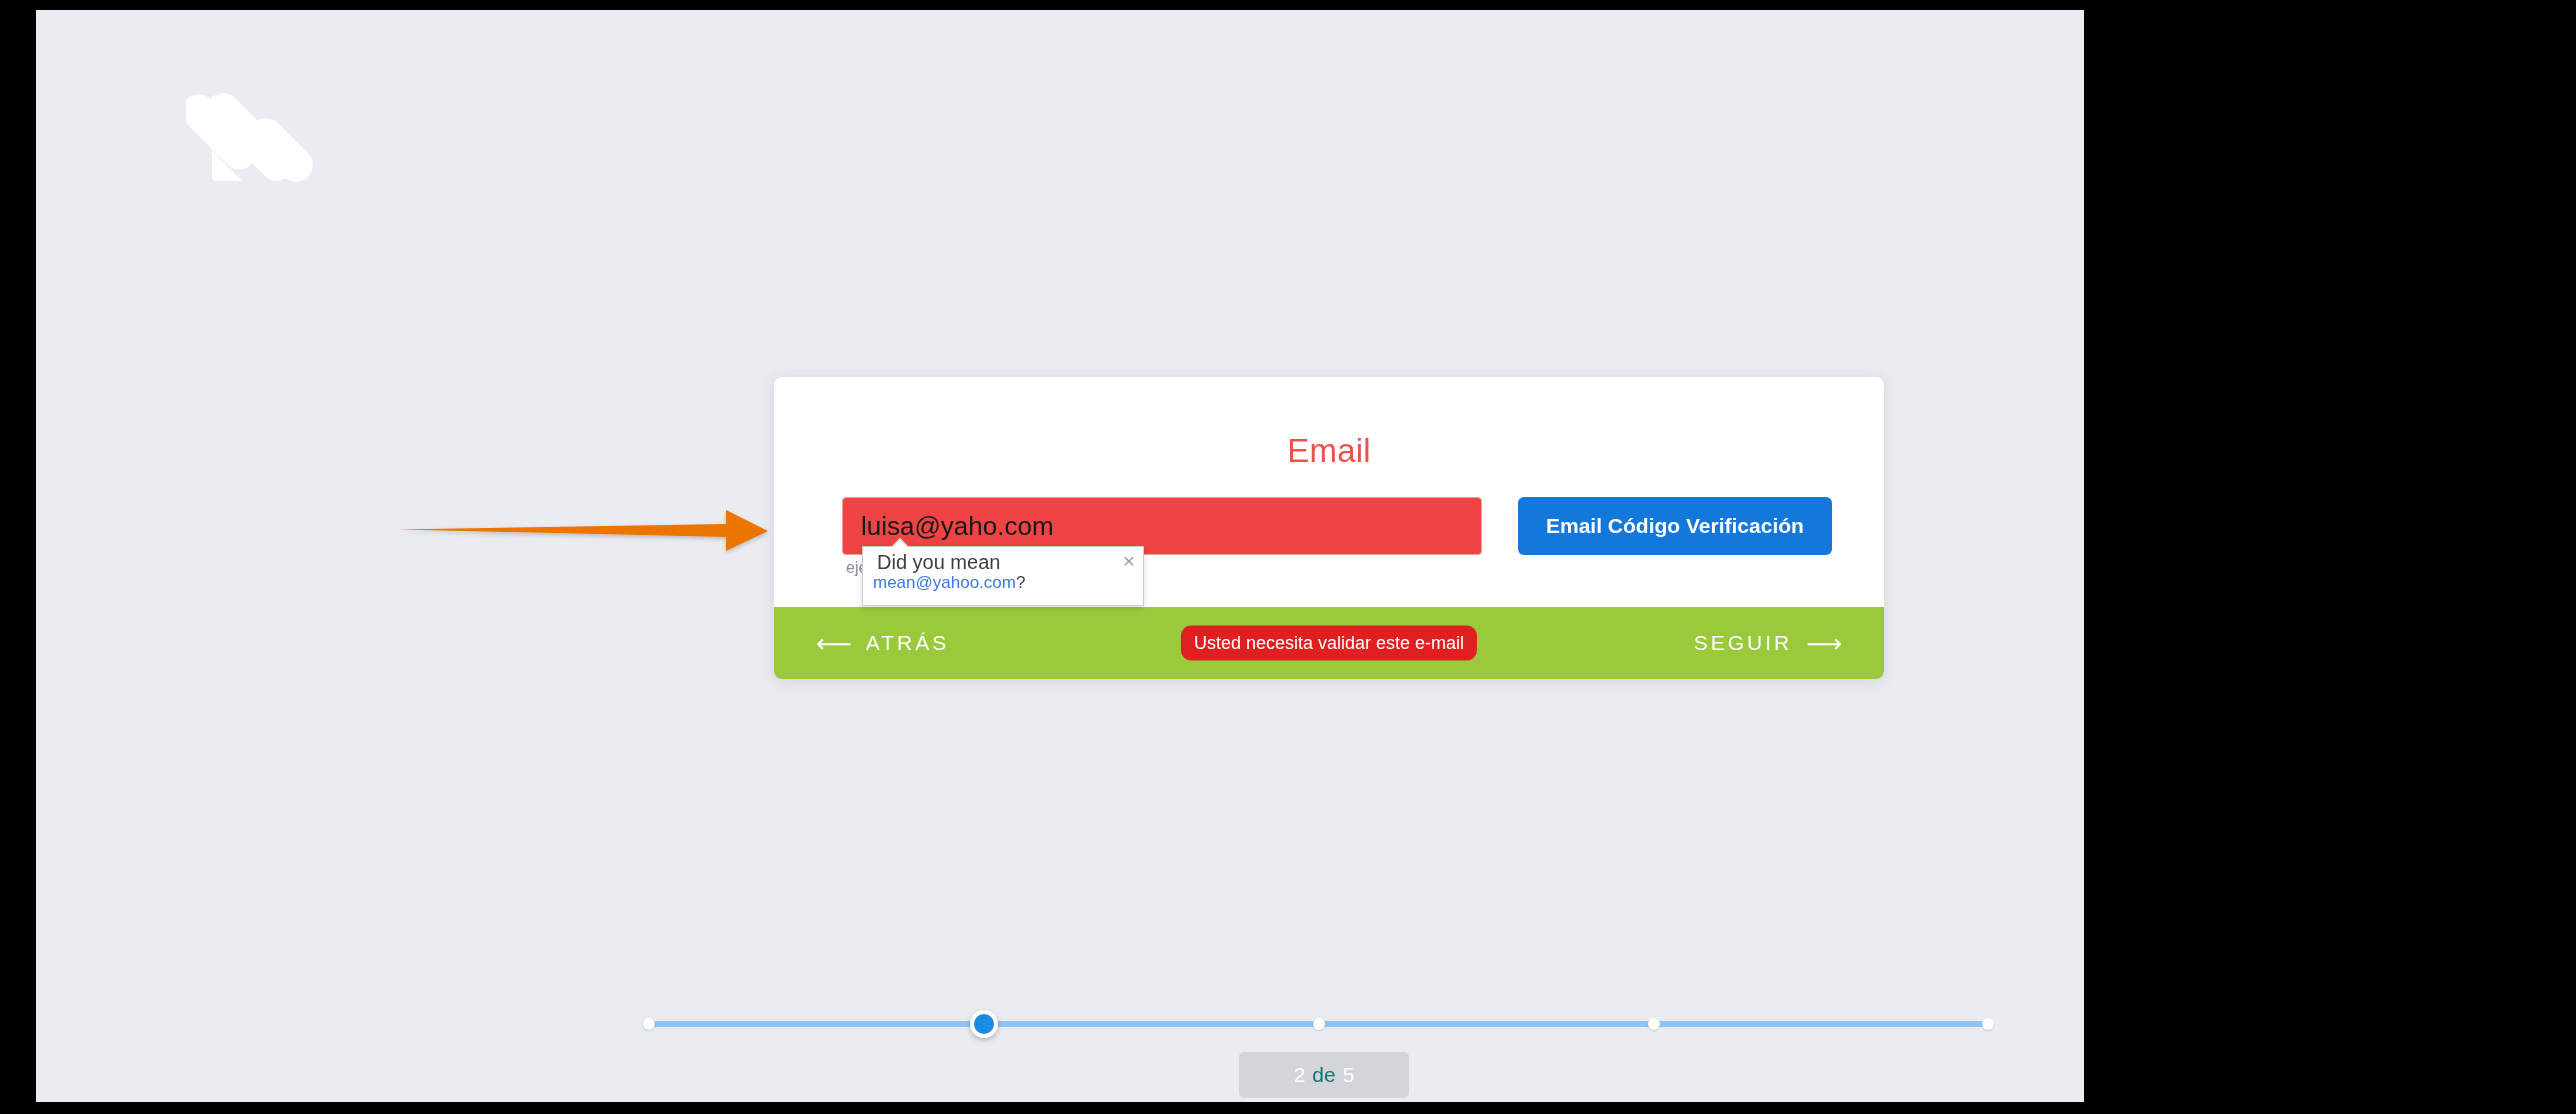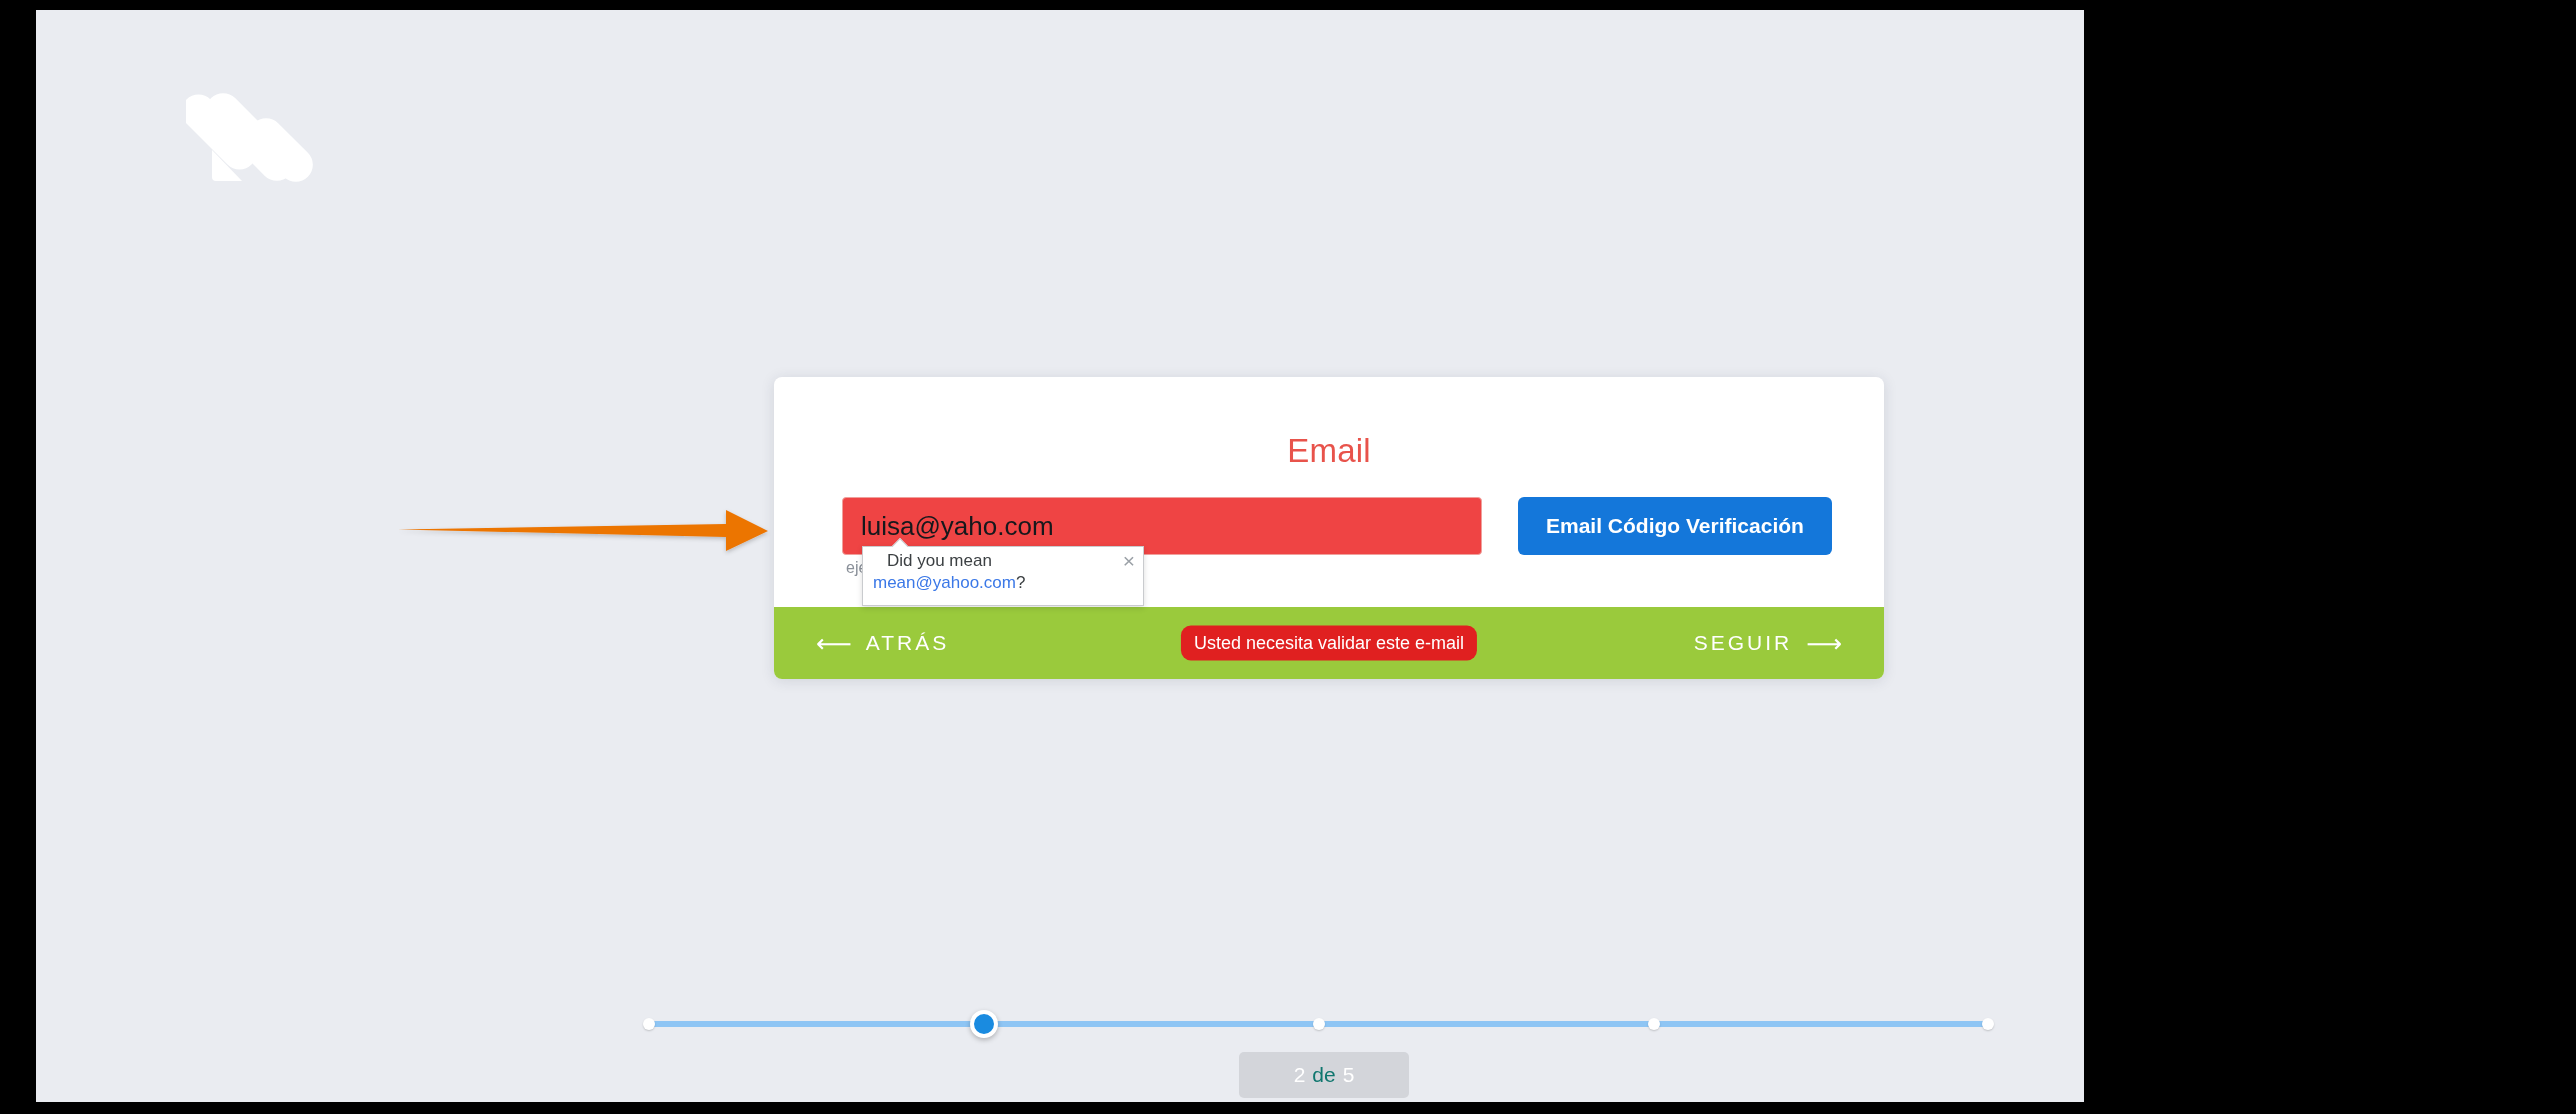--- a/index.html
+++ b/index.html
@@ -137,23 +137,23 @@
     top: 3px;
     width: 13px;
     height: 13px;
     background: #ffffff;
     border-left: 1px solid #c9cbce;
     border-top: 1px solid #c9cbce;
     transform: rotate(45deg);
   }
   #suggest-line1 {
     position: absolute;
-    left: 24px;
+    left: 14px;
     top: 4px;
-    font-size: 17px;
+    font-size: 20px;
     color: #3c4043;
   }
   #suggest-line2 {
     position: absolute;
     left: 10px;
     top: 26px;
     font-size: 17px;
     color: #3c4043;
   }
   #suggest-email-link {

